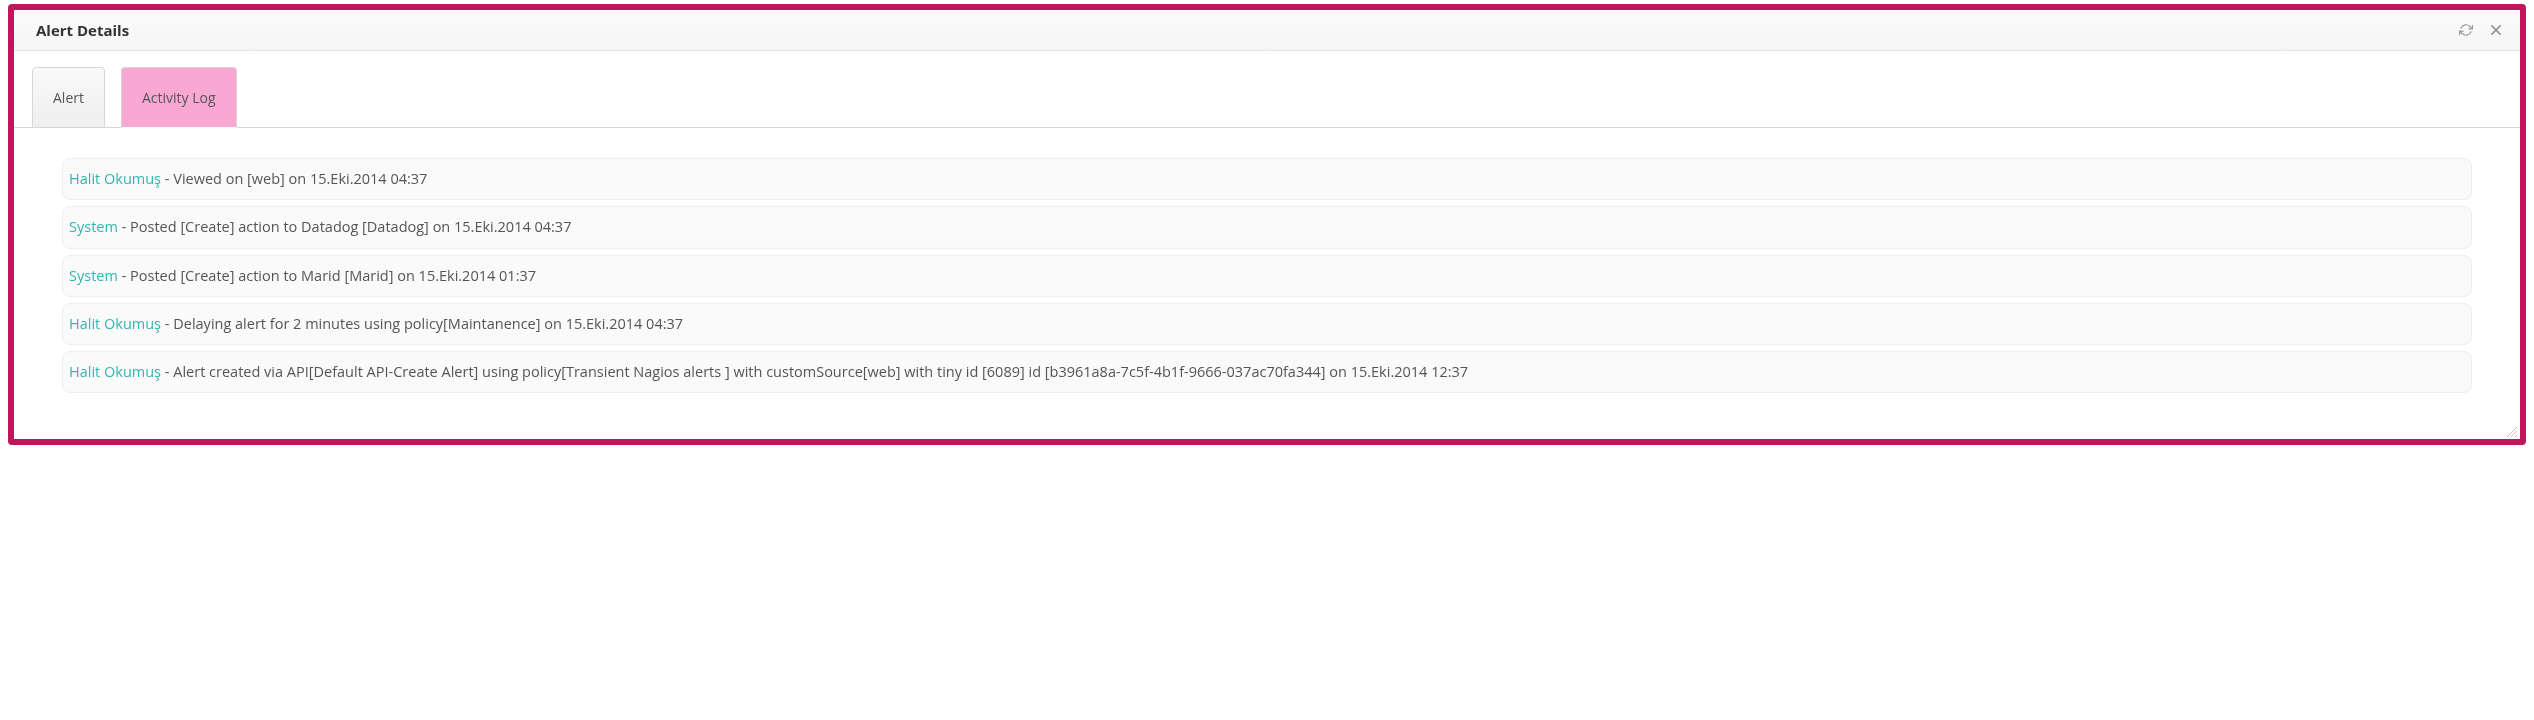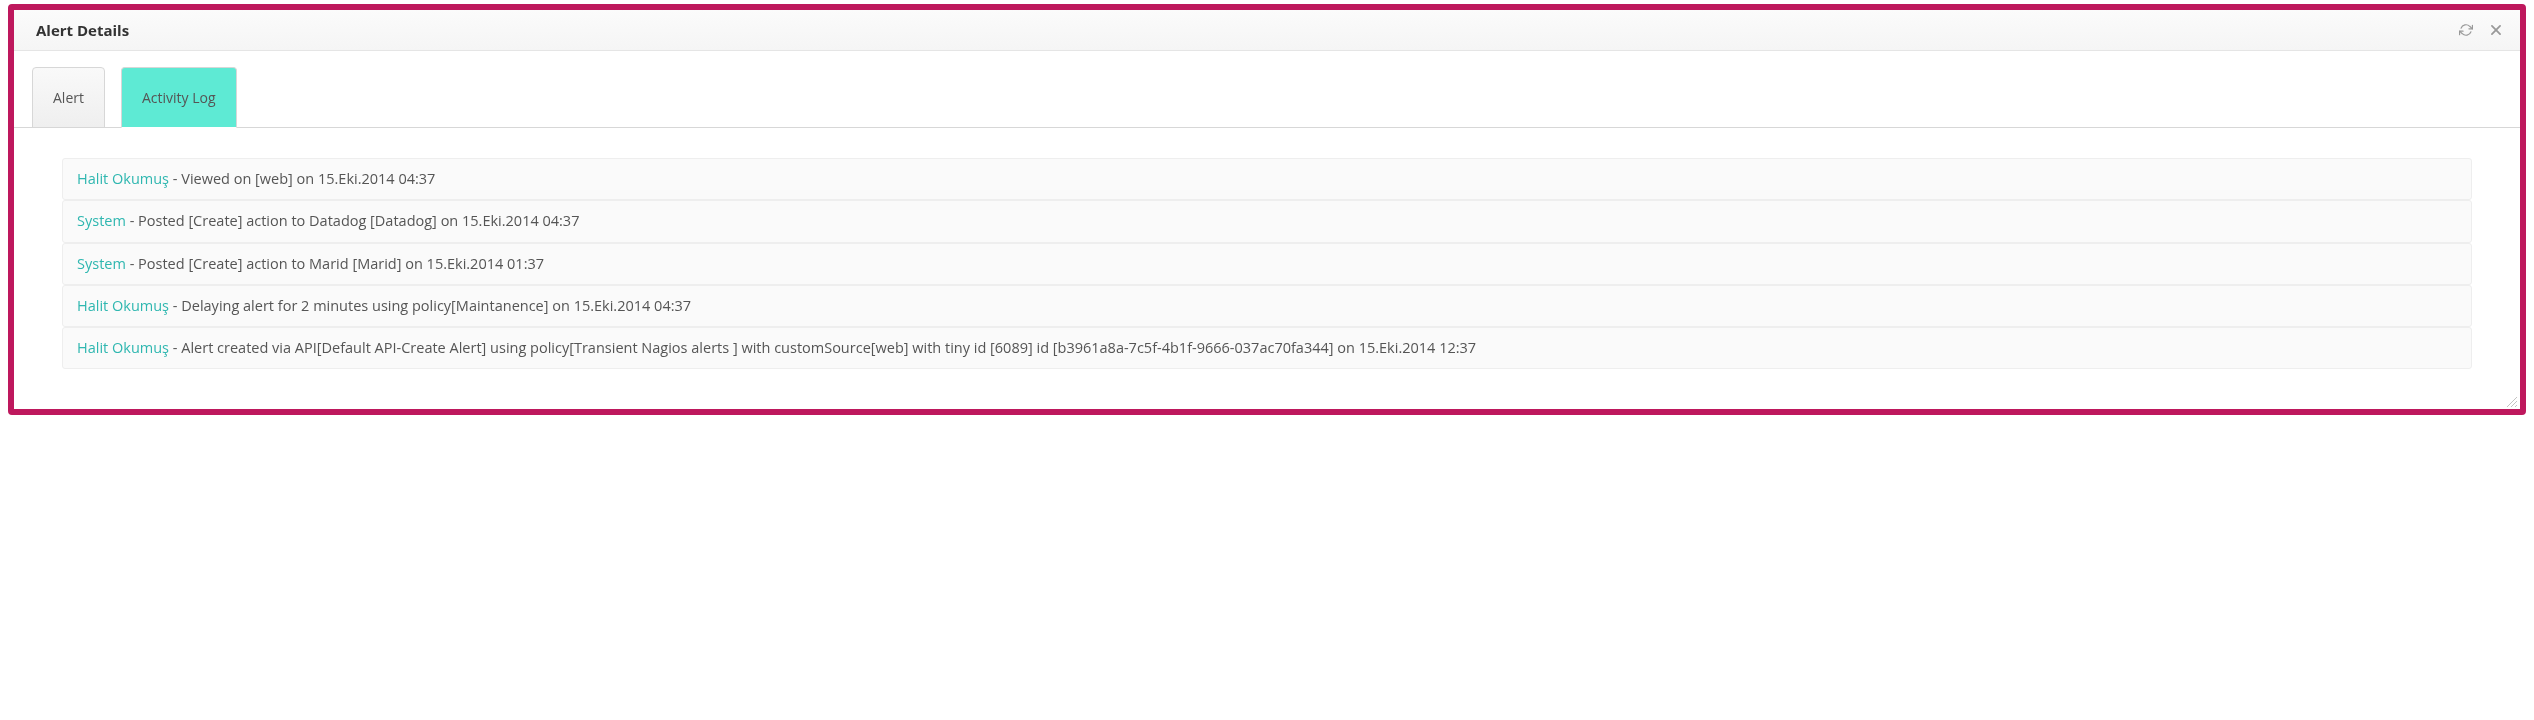--- a/index.html
+++ b/index.html
@@ -66,35 +66,35 @@
     margin-right: 16px;
     font-weight: 400;
     color: #555;
     background: linear-gradient(#f9f9f9, #efefef);
     cursor: pointer;
     position: relative;
     z-index: 2;
     font-size: 14px;
   }
   .tab.active {
-    background: #5eead4;
+    background: #f9a8d4;
     border-bottom-color: #fff;
   }
   .tab:not(.active) {
     border-bottom: 1px solid #d7d7d7;
   }
   .log-list {
     padding: 30px 48px 40px 48px;
   }
   .log-item {
     background: #fafafa;
     border: 1px solid #eee;
-    border-radius: 3px;
-    padding: 10px 14px;
-    margin-bottom: 0;
+    border-radius: 8px;
+    padding: 10px 6px;
+    margin-bottom: 6px;
     font-size: 14.5px;
     line-height: 1.4;
     color: #555;
   }
   .log-item .actor {
     color: #2fb7b0;
   }
   .resize-grip {
     position: absolute;
     right: 2px;

